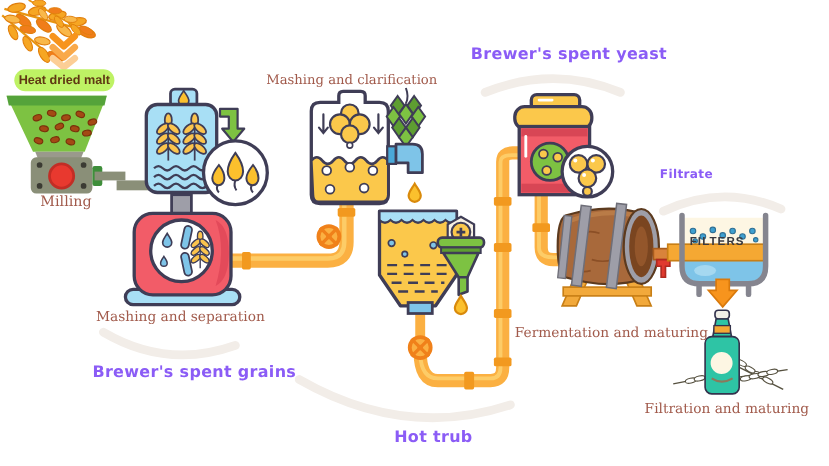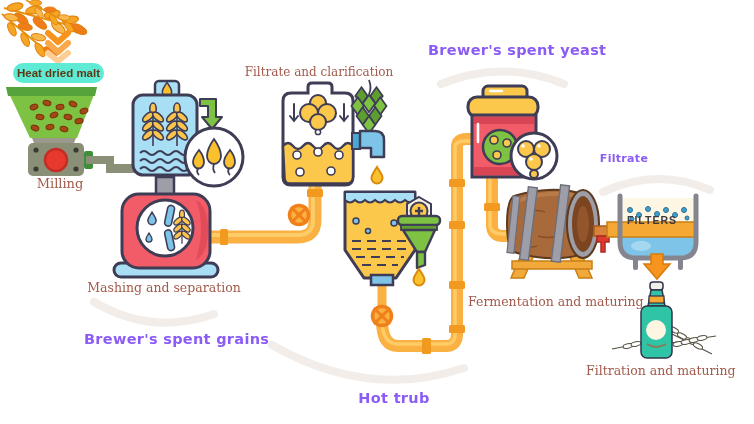--- a/index.html
+++ b/index.html
@@ -2,21 +2,21 @@
 <html><head>
 <meta charset="utf-8">
 <style>
   html,body{margin:0;padding:0;background:#fff;}
   .stage{position:relative;width:754px;height:424px;background:#ffffff;overflow:hidden;
          font-family:"Liberation Sans",sans-serif;}
   .stage svg{position:absolute;left:0;top:0;}
   .label{position:absolute;text-align:center;white-space:nowrap;pointer-events:none;}
   .serif-label{font-family:"DejaVu Serif",serif;color:#A15A4B;}
   .comic-label{font-family:"DejaVu Sans",sans-serif;font-weight:bold;color:#8b5cf6;letter-spacing:.3px;}
-  .badge{position:absolute;background:#5eead4;border-radius:10px;color:#5F3813;
+  .badge{position:absolute;background:#bef264;border-radius:10px;color:#5F3813;
          font-weight:bold;font-size:11.5px;display:flex;align-items:center;justify-content:center;
          font-family:"Liberation Sans",sans-serif;}
   .filters-text{position:absolute;font-weight:bold;color:#3A3A40;font-size:10.5px;letter-spacing:1px;
          display:flex;align-items:center;justify-content:center;font-family:"Liberation Sans",sans-serif;}
 </style>
 </head>
 <body>
 
 <div class="stage">
 
@@ -363,21 +363,21 @@
     <path d="M647,344 Q656,350 666,344" fill="none" stroke="#8A7A5C" stroke-width="2"></path>
   </g>
 </svg>
 
 <div class="badge" style="left:13px;top:63px;width:91px;height:20px;">Heat dried malt</div>
 
 <div class="label serif-label" style="left:18px;top:176px;width:84px;font-size:13px;">Milling</div>
 
 <div class="label serif-label" style="left:82px;top:280px;width:164px;font-size:12.5px;">Mashing and separation</div>
 
-<div class="label serif-label" style="left:242px;top:65px;width:154px;font-size:12px;">Filtrate and clarification</div>
+<div class="label serif-label" style="left:242px;top:65px;width:154px;font-size:12px;">Mashing and clarification</div>
 
 <div class="label comic-label" style="left:84px;top:331px;width:170px;font-size:14.5px;">Brewer's spent grains</div>
 
 <div class="label comic-label" style="left:428px;top:42px;width:160px;font-size:14.5px;">Brewer's spent yeast</div>
 
 <div class="label comic-label" style="left:352px;top:390px;width:84px;font-size:14.5px;">Hot trub</div>
 
 <div class="label serif-label" style="left:468px;top:282px;width:166px;font-size:12.5px;margin-top:12px;">Fermentation and maturing</div>
 
 <div class="label comic-label" style="left:584px;top:152px;width:80px;font-size:11px;">Filtrate</div>

